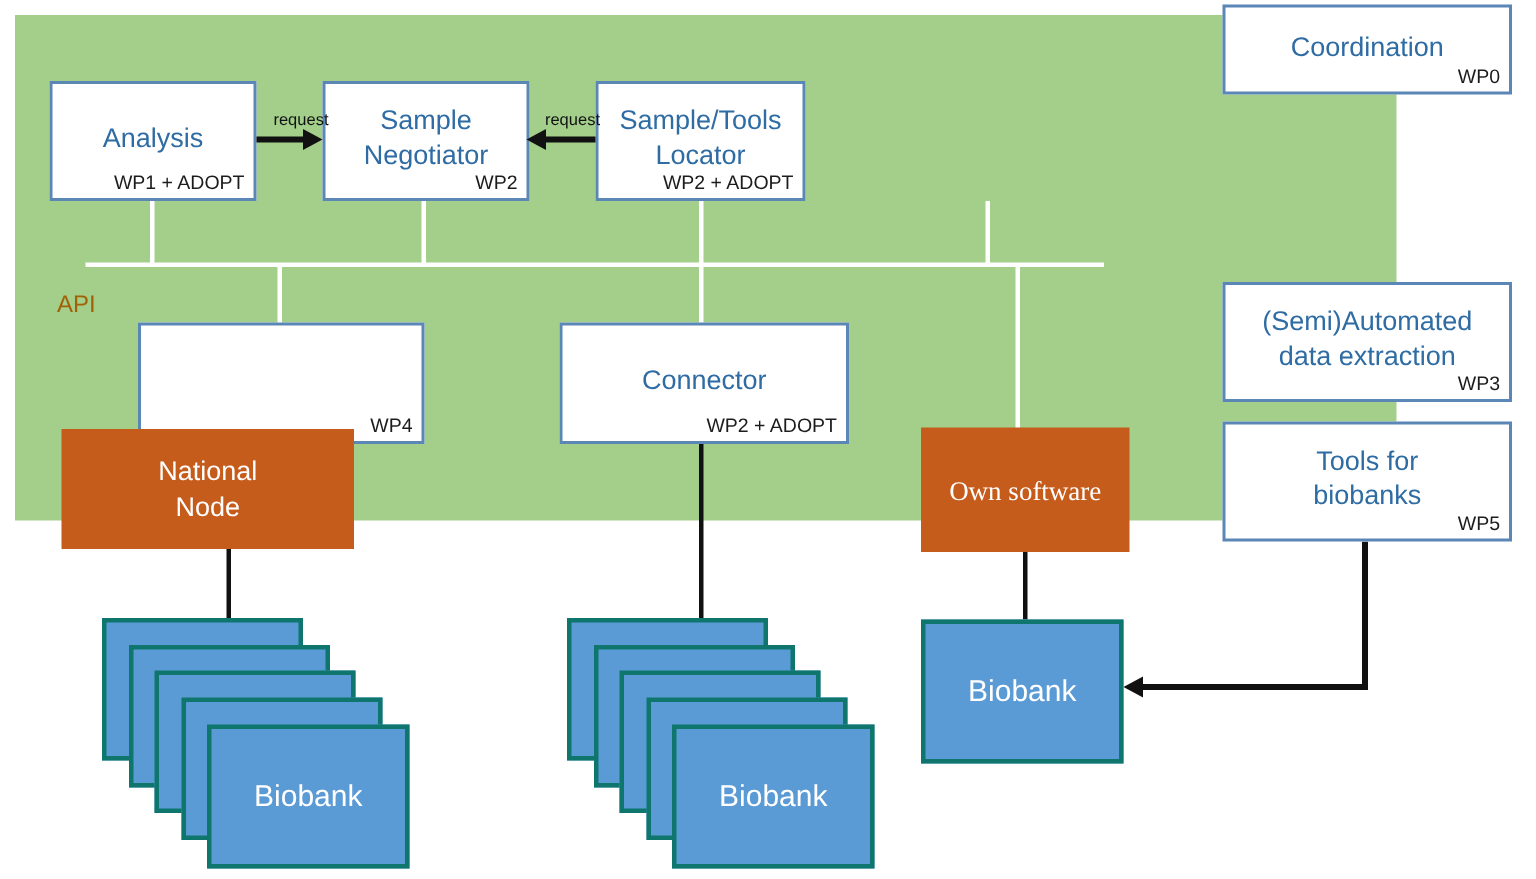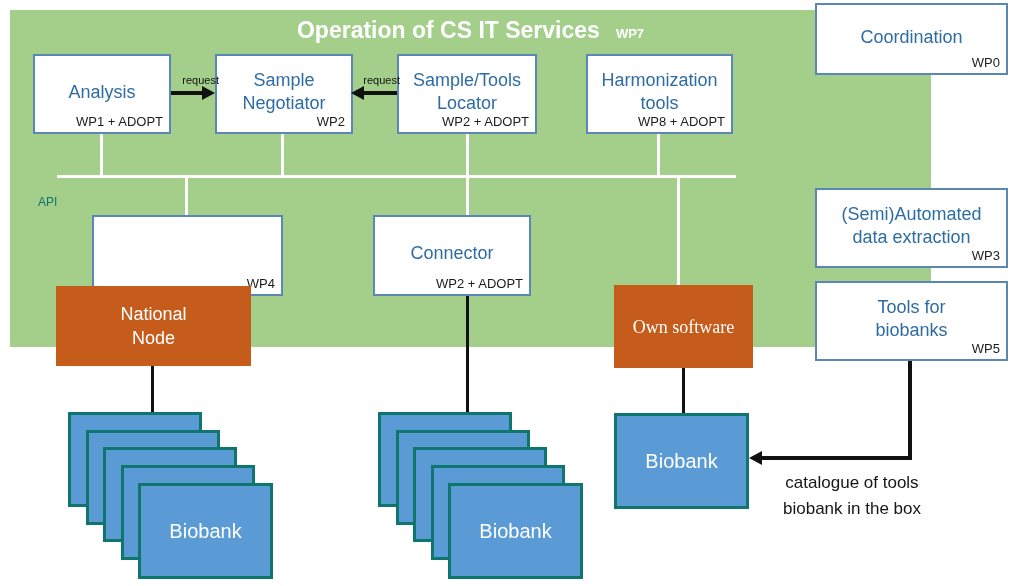--- a/index.html
+++ b/index.html
@@ -25,54 +25,50 @@
           border-left:13px solid #111;}
   .head-l{width:0;height:0;border-top:7px solid transparent;border-bottom:7px solid transparent;
           border-right:13px solid #111;}
   .req{color:#111;font-size:11px;text-align:right;width:52px;}
   
   .bb{background:#5b9bd5;border:3px solid #0f766e;box-sizing:border-box;}
   .bb-lbl{color:#fff;font-size:20px;display:flex;align-items:center;justify-content:center;
           width:100%;height:100%;}
   .title{color:#fff;font-size:23px;font-weight:bold;}
   .titlewp{color:#fff;font-size:13px;font-weight:bold;}
-  .api{color:#0f766e;font-size:12px;}
+  .api{color:#a16207;font-size:16px;}
   .note{color:#161616;font-size:17px;line-height:26px;text-align:center;white-space:pre-line;}
 </style>
 </head>
 <body>
 
 <div class="abs" style="left:0;top:0;width:1024px;height:586px;">
 
   <div class="abs panel" style="left:10px;top:10px;width:921px;height:337px;"></div>
 
-  <div class="abs" style="left:10px;top:17px;width:921px;display:flex;justify-content:center;align-items:baseline;gap:16px;">
-    <span class="title">Operation of CS IT Services</span>
-    <span class="titlewp">WP7</span>
-  </div>
 
   <div class="abs lw" style="left:57px;top:175px;width:679px;height:3px;"></div>
   <div class="abs lw" style="left:100px;top:134px;width:3px;height:42px;"></div>
   <div class="abs lw" style="left:281px;top:134px;width:3px;height:42px;"></div>
   <div class="abs lw" style="left:466px;top:134px;width:3px;height:82px;"></div>
   <div class="abs lw" style="left:657px;top:134px;width:3px;height:42px;"></div>
   <div class="abs lw" style="left:185px;top:176px;width:3px;height:40px;"></div>
   <div class="abs lw" style="left:677px;top:176px;width:3px;height:110px;"></div>
 
   <div class="abs api" style="left:38px;top:195px;">API</div>
 
   <div class="abs lb" style="left:151px;top:365px;width:3px;height:65px;"></div>
   <div class="abs lb" style="left:466px;top:295px;width:3px;height:135px;"></div>
   <div class="abs lb" style="left:682px;top:367px;width:3px;height:46px;"></div>
 
   <div class="abs lb" style="left:908px;top:361px;width:4px;height:97px;"></div>
   <div class="abs lb" style="left:762px;top:456px;width:150px;height:4px;"></div>
   <div class="abs head-l" style="left:749px;top:451px;"></div>
 
-  <div class="abs box" style="left:815px;top:3px;width:193px;height:72px;">
+  <div class="abs box" style="left:815px;top:3px;width:193px;height:60px;">
     <span class="lbl">Coordination</span>
     <span class="wp">WP0</span>
   </div>
   <div class="abs box" style="left:815px;top:188px;width:193px;height:80px;">
     <span class="lbl">(Semi)Automated
 data extraction</span>
     <span class="wp">WP3</span>
   </div>
   <div class="abs box" style="left:815px;top:281px;width:193px;height:80px;">
     <span class="lbl">Tools for
@@ -87,43 +83,38 @@
   <div class="abs box" style="left:215px;top:54px;width:138px;height:80px;">
     <span class="lbl">Sample
 Negotiator</span>
     <span class="wp">WP2</span>
   </div>
   <div class="abs box" style="left:397px;top:54px;width:140px;height:80px;">
     <span class="lbl">Sample/Tools
 Locator</span>
     <span class="wp">WP2 + ADOPT</span>
   </div>
-  <div class="abs box" style="left:586px;top:54px;width:147px;height:80px;">
-    <span class="lbl">Harmonization
-tools</span>
-    <span class="wp">WP8 + ADOPT</span>
-  </div>
 
   <div class="abs req" style="left:167px;top:74px;">request</div>
   <div class="abs lb" style="left:171px;top:91px;width:33px;height:4px;"></div>
   <div class="abs head-r" style="left:202px;top:86px;"></div>
 
   <div class="abs req" style="left:348px;top:74px;">request</div>
   <div class="abs lb" style="left:363px;top:91px;width:34px;height:4px;"></div>
   <div class="abs head-l" style="left:351px;top:86px;"></div>
 
   <div class="abs box" style="left:92px;top:215px;width:191px;height:81px;">
     <span class="wp">WP4</span>
   </div>
-  <div class="abs box" style="left:373px;top:215px;width:158px;height:81px;">
+  <div class="abs box" style="left:373px;top:215px;width:193px;height:81px;">
     <span class="lbl">Connector</span>
     <span class="wp">WP2 + ADOPT</span>
   </div>
 
-  <div class="abs obox" style="left:56px;top:286px;width:195px;height:80px;">
+  <div class="abs obox" style="left:41px;top:286px;width:195px;height:80px;">
     <span class="olbl">National
 Node</span>
   </div>
   <div class="abs obox" style="left:614px;top:285px;width:139px;height:83px;font-family:Liberation Serif, serif;">
     <span class="olbl">Own software</span>
   </div>
 
   <div class="abs" style="left:68px;top:412px;width:205px;height:167px;">
     <div class="abs bb" style="left:0;top:0;width:134px;height:95px;"></div>
     <div class="abs bb" style="left:18px;top:18px;width:134px;height:95px;"></div>
@@ -141,16 +132,14 @@
     <div class="abs bb" style="left:53px;top:53px;width:134px;height:95px;"></div>
     <div class="abs bb" style="left:70px;top:71px;width:135px;height:96px;">
       <div class="bb-lbl">Biobank</div>
     </div>
   </div>
 
   <div class="abs bb" style="left:614px;top:413px;width:135px;height:96px;">
     <div class="bb-lbl">Biobank</div>
   </div>
 
-  <div class="abs note" style="left:752px;top:470px;width:200px;">catalogue of tools
-biobank in the box</div>
 
 </div>
 
 </body></html>

